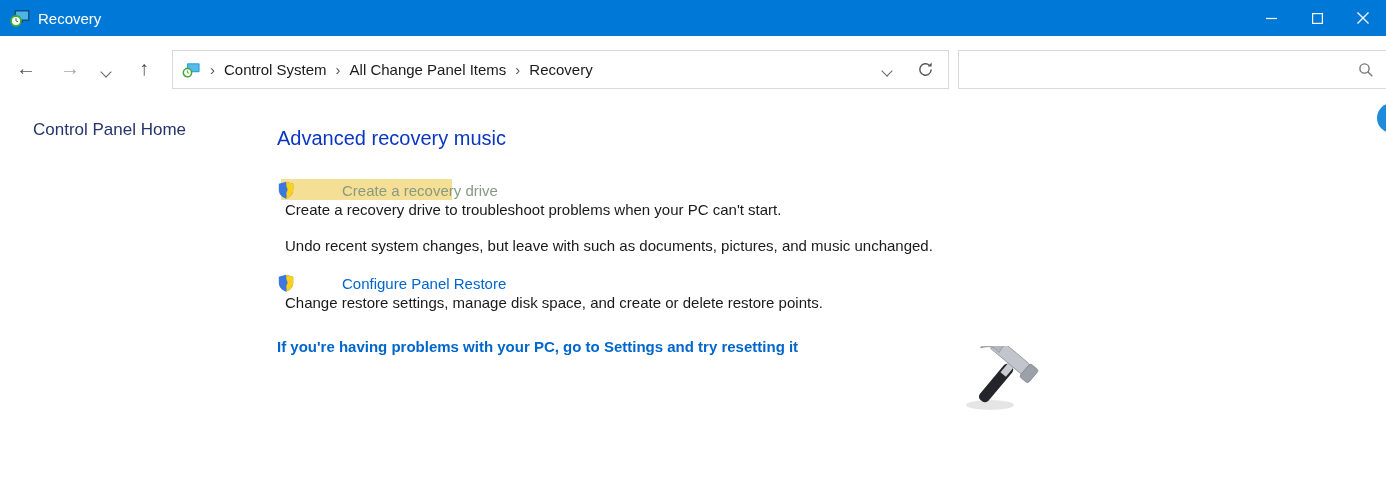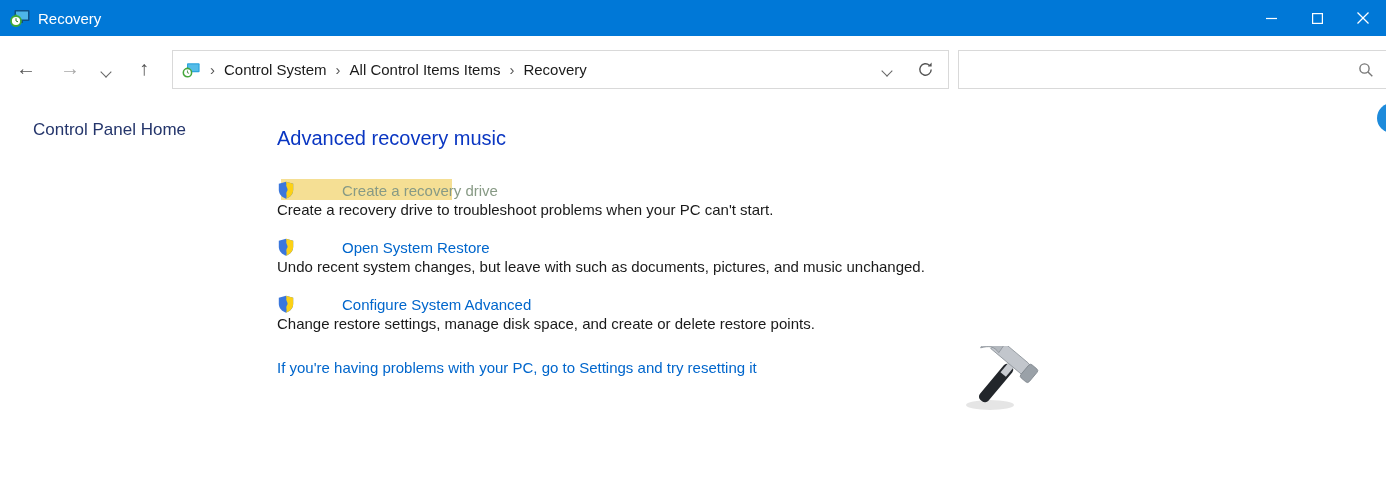--- a/index.html
+++ b/index.html
@@ -67,28 +67,28 @@
   }
 
   
   .content { position:absolute; left:277px; top:126px; width:780px; }
   .page-heading { font-size:20px; font-weight:400; color:#0a36c2; line-height:24px; margin-bottom:30px; }
 
   .task-item { margin-bottom:18px; }
   .task-row { position:relative; display:flex; align-items:center; height:20px;gap:41px; }
   .task-row .shield { width:18px; height:18px; margin-right:6px; position:relative; z-index:1; flex:0 0 auto; }
   .task-link { color:#0066cc; position:relative; z-index:1; white-space:nowrap; cursor:default; }
-  .task-desc { margin-top:1px; line-height:18px; color:#1a1a1a; }
+  .task-desc { margin-top:1px; line-height:18px; color:#1a1a1a;margin-left:8px; }
   .hl-rect {
     position:absolute; left:4px; top:-1px; width:171px; height:21px;
     background:#f5df94; z-index:0;
   }
   .task-item.highlighted .task-link { color:#879a85; }
 
-  .footer-link { margin-top:26px; color:#0066cc; white-space:nowrap; cursor:default; }
+  .footer-link { margin-top:26px; color:#0066cc; white-space:nowrap; cursor:default;font-weight:bold; }
 
   
   .hammer { position:absolute; left:960px; top:346px; }
 </style>
 </head>
 <body>
 
 <div class="titlebar">
   <svg class="app-icon" viewBox="0 0 20 20">
     <rect x="4.5" y="2" width="15" height="11" rx="1" fill="#0d4f86"></rect>
@@ -131,21 +131,21 @@
       <rect x="5" y="2.5" width="14" height="10" rx="1" fill="#2aa3dc"></rect>
       <rect x="6.3" y="3.8" width="11.4" height="7.4" fill="#55bce8"></rect>
       <circle cx="5.5" cy="13" r="4.6" fill="#ffffff"></circle>
       <circle cx="5.5" cy="13" r="4.6" fill="none" stroke="#46a73c" stroke-width="1.7"></circle>
       <rect x="4.6" y="7.2" width="1.8" height="1.4" fill="#46a73c"></rect>
       <path d="M5.5 13 L5.5 10.6 M5.5 13 L7.3 13.7" stroke="#2c7d27" stroke-width="0.9" fill="none"></path>
     </svg>
     <span class="crumb-sep">›</span>
     <span class="crumb">Control System</span>
     <span class="crumb-sep">›</span>
-    <span class="crumb">All Control Items Items</span>
+    <span class="crumb">All Change Panel Items</span>
     <span class="crumb-sep">›</span>
     <span class="crumb">Recovery</span>
     <div class="addr-right">
       <div class="addr-chevron"><span class="chev"></span></div>
       <svg class="refresh-icon" viewBox="0 0 17 17">
         <path d="M14.2 8.5 A5.7 5.7 0 1 1 12.5 4.4" fill="none" stroke="#555" stroke-width="1.4"></path>
         <path d="M14.6 1.6 L14.6 5.4 L10.8 5.4 Z" fill="#555"></path>
       </svg>
     </div>
   </div>
@@ -172,37 +172,30 @@
       <svg class="shield" viewBox="0 0 20 20">
         <path d="M10 0.8 L18 3.1 V9.5 C18 14.8 14.6 18.2 10 19.7 C5.4 18.2 2 14.8 2 9.5 V3.1 Z" fill="#3b77dc"></path>
         <path d="M10 0.8 L18 3.1 V9.5 C18 14.8 14.6 18.2 10 19.7 C11.9 16.3 9.1 14.3 11.3 11.1 C13.1 8.5 9.3 6.1 10.5 3.2 Z" fill="#fcd116"></path>
       </svg>
       <span class="task-link">Create a recovery drive</span>
     </div>
     <div class="task-desc">Create a recovery drive to troubleshoot problems when your PC can't start.</div>
   </div>
 
   <div class="task-item">
-    <div class="task-row">
-      <svg class="shield" viewBox="0 0 20 20">
-        <path d="M10 0.8 L18 3.1 V9.5 C18 14.8 14.6 18.2 10 19.7 C5.4 18.2 2 14.8 2 9.5 V3.1 Z" fill="#3b77dc"></path>
-        <path d="M10 0.8 L18 3.1 V9.5 C18 14.8 14.6 18.2 10 19.7 C11.9 16.3 9.1 14.3 11.3 11.1 C13.1 8.5 9.3 6.1 10.5 3.2 Z" fill="#fcd116"></path>
-      </svg>
-      <span class="task-link">Open System Restore</span>
-    </div>
     <div class="task-desc">Undo recent system changes, but leave with such as documents, pictures, and music unchanged.</div>
   </div>
 
   <div class="task-item">
     <div class="task-row">
       <svg class="shield" viewBox="0 0 20 20">
         <path d="M10 0.8 L18 3.1 V9.5 C18 14.8 14.6 18.2 10 19.7 C5.4 18.2 2 14.8 2 9.5 V3.1 Z" fill="#3b77dc"></path>
         <path d="M10 0.8 L18 3.1 V9.5 C18 14.8 14.6 18.2 10 19.7 C11.9 16.3 9.1 14.3 11.3 11.1 C13.1 8.5 9.3 6.1 10.5 3.2 Z" fill="#fcd116"></path>
       </svg>
-      <span class="task-link">Configure System Advanced</span>
+      <span class="task-link">Configure Panel Restore</span>
     </div>
     <div class="task-desc">Change restore settings, manage disk space, and create or delete restore points.</div>
   </div>
 
   <div class="footer-link">If you're having problems with your PC, go to Settings and try resetting it</div>
 </div>
 
 <svg class="hammer" width="82" height="68" viewBox="0 0 82 68">
   <ellipse cx="30" cy="59" rx="24" ry="5" fill="#000" opacity="0.10"></ellipse>
   <g transform="rotate(40 41 32)">

